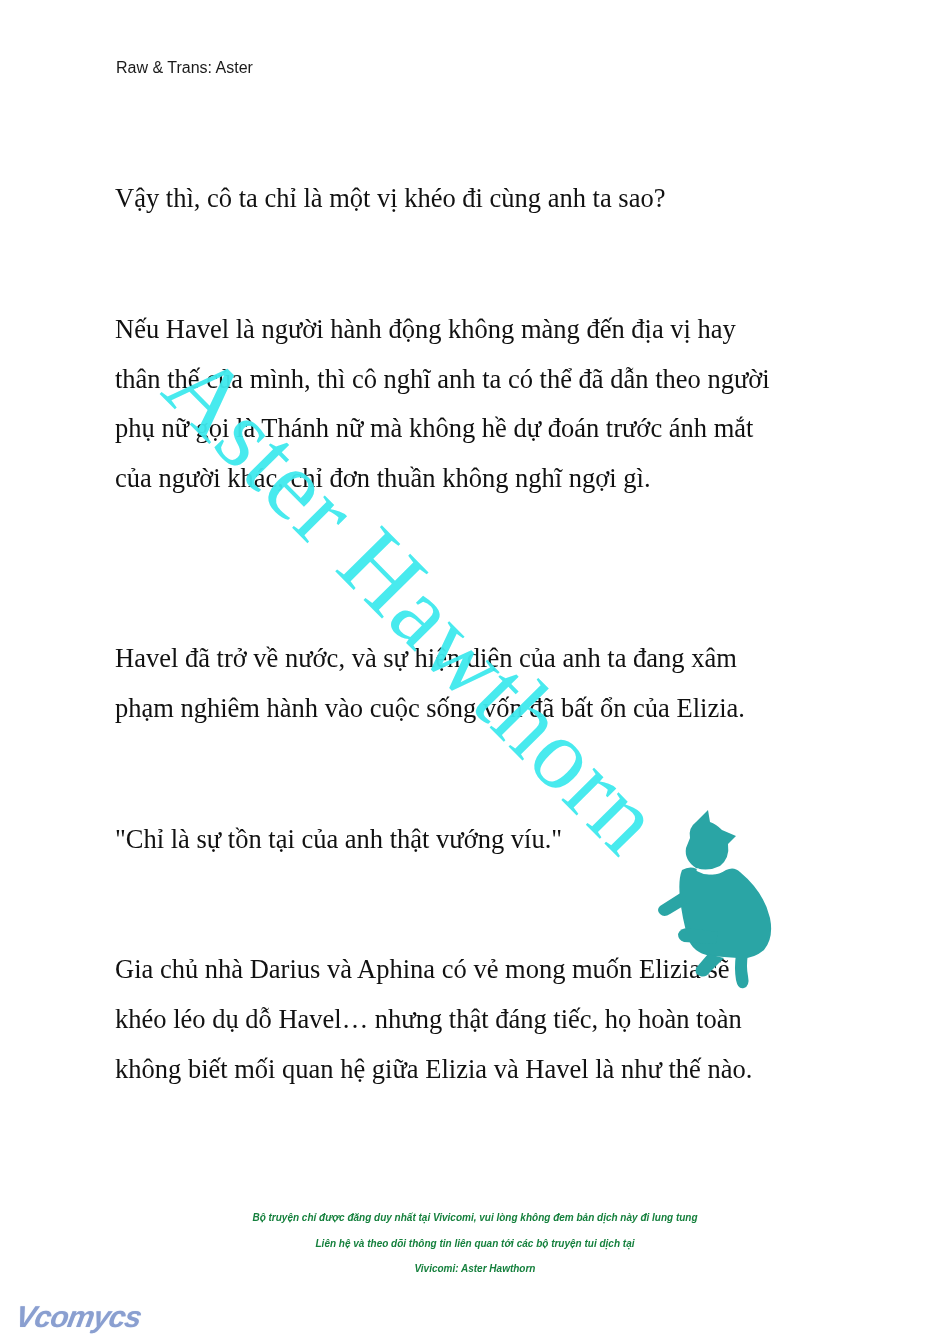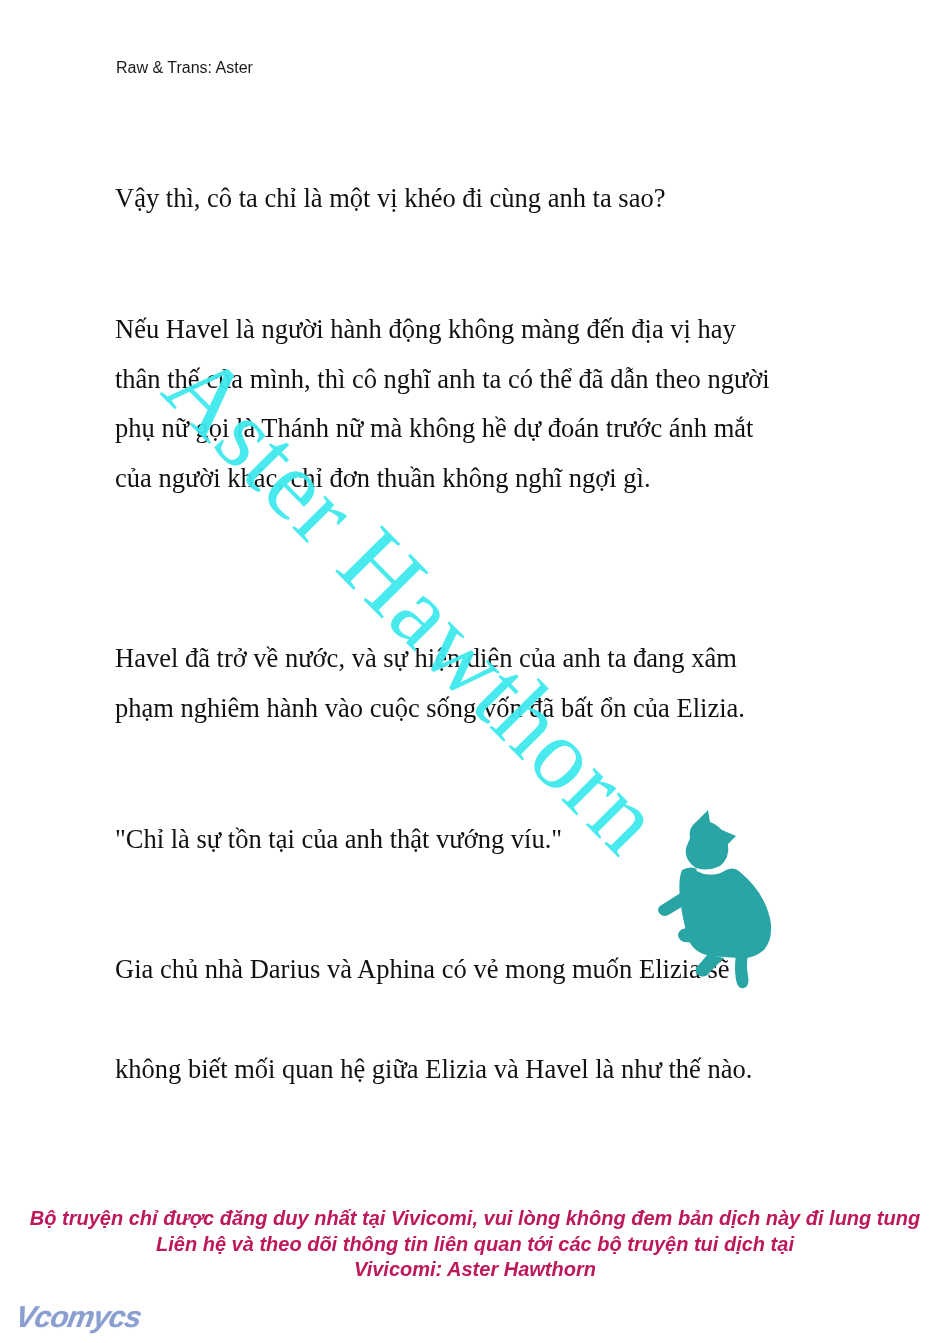--- a/index.html
+++ b/index.html
@@ -68,22 +68,22 @@
       z-index: 3;
     }
     .footer-notice {
       position: absolute;
       left: 0;
       width: 950px;
       text-align: center;
       font-family: "Liberation Sans", sans-serif;
       font-style: italic;
       font-weight: bold;
-      font-size: 20px;
-      color: #be185d;
+      font-size: 10px;
+      color: #15803d;
       line-height: 18px;
       white-space: nowrap;
     }
     .vcomycs-logo {
       position: absolute;
       left: 16px;
       top: 1300px;
       font-family: "Liberation Sans", sans-serif;
       font-style: italic;
       font-weight: bold;
@@ -121,20 +121,21 @@
   <div class="body-line" style="top:411px">phụ nữ gọi là Thánh nữ mà không hề dự đoán trước ánh mắt</div>
   <div class="body-line" style="top:362px">thân thế của mình, thì cô nghĩ anh ta có thể đã dẫn theo người</div>
   <div class="body-line" style="top:461px">của người khác, chỉ đơn thuần không nghĩ ngợi gì.</div>
 
   <div class="body-line" style="top:641px">Havel đã trở về nước, và sự hiện diện của anh ta đang xâm</div>
   <div class="body-line" style="top:691px">phạm nghiêm hành vào cuộc sống vốn đã bất ổn của Elizia.</div>
 
   <div class="body-line" style="top:822px">"Chỉ là sự tồn tại của anh thật vướng víu."</div>
 
   <div class="body-line" style="top:952px">Gia chủ nhà Darius và Aphina có vẻ mong muốn Elizia sẽ</div>
+  <div class="body-line" style="top:1002px">khéo léo dụ dỗ Havel… nhưng thật đáng tiếc, họ hoàn toàn</div>
   <div class="body-line" style="top:1052px">không biết mối quan hệ giữa Elizia và Havel là như thế nào.</div>
 
   <div class="watermark-text">Aster Hawthorn</div>
 
   <svg class="cat-icon" viewBox="0 0 128 184" xmlns="http://www.w3.org/2000/svg">
     <g fill="#2aa5a5">
 
       <path d="M38 30 Q36 20 44 14 L56 2 L58 14 Q64 16 70 22 L84 28 L76 36 Q78 50 68 58 Q56 64 44 60 Q32 52 34 40 Z"></path>
 
       <path d="M30 62 Q40 56 50 64 Q62 70 74 62 Q82 58 88 64 Q112 84 118 110 Q122 130 112 142 Q100 152 86 150 L58 148 Q40 144 36 130 Q30 110 28 90 Q26 72 30 62 Z"></path>

